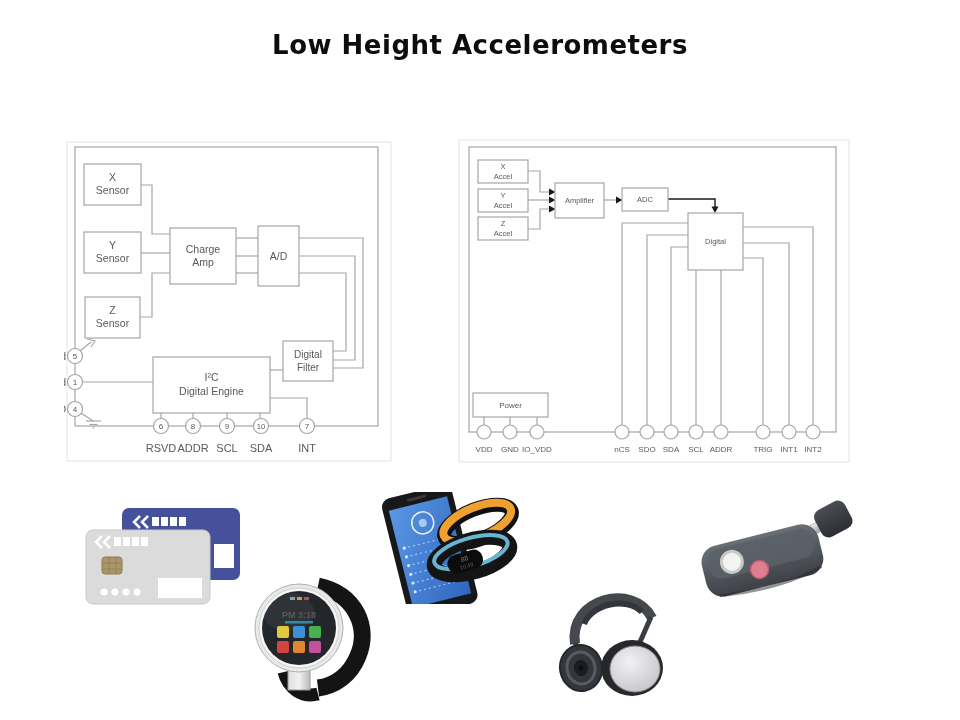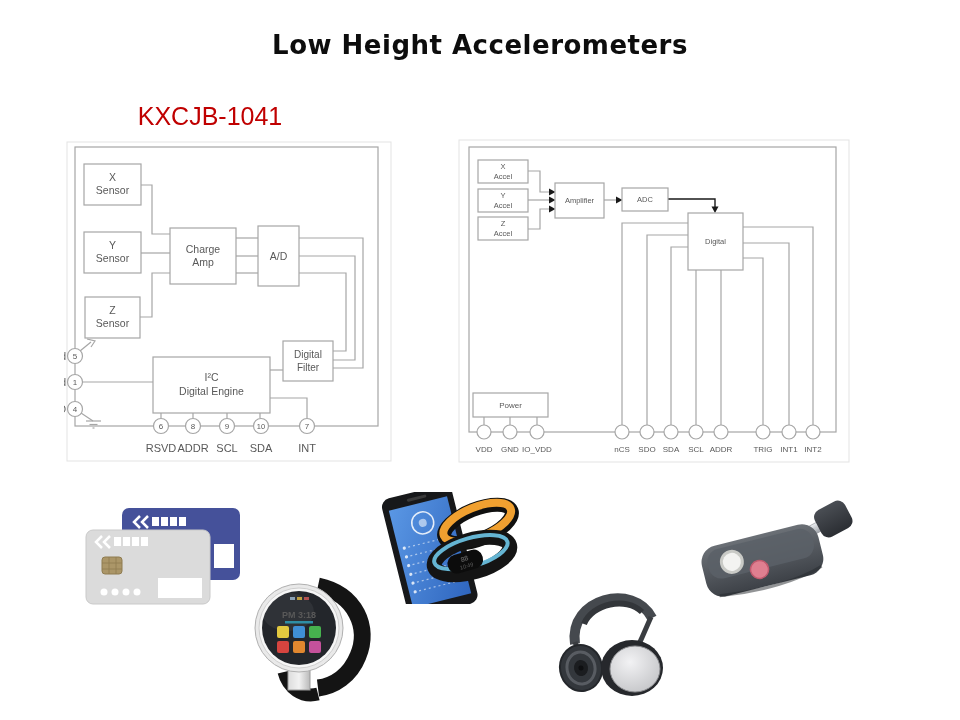--- a/index.html
+++ b/index.html
@@ -19,21 +19,20 @@
   .pincirc{fill:#ffffff;stroke:#a6a6a6;stroke-width:1.2;}
   .imgborder{fill:none;stroke:#e3e3e3;stroke-width:1;}
 </style>
 </head>
 <body>
 
 <div class="slide">
 
   <div class="abs slide-title">Low Height Accelerometers</div>
 
-  <div class="abs part-heading ph-left">KXCJB-1041</div>
 
   <svg class="abs" style="left:64px;top:140px;" width="330" height="325" viewBox="64 140 330 325">
     <rect class="imgborder" x="67" y="142" width="324" height="319"></rect>
 
     <rect class="blk" x="75" y="147" width="303" height="279" fill="none"></rect>
 
     <g>
       <path class="wire" d="M141,185 H152 V234 H170"></path>
       <path class="wire" d="M141,253 H170"></path>
       <path class="wire" d="M140,317 H152 V273 H170"></path>

